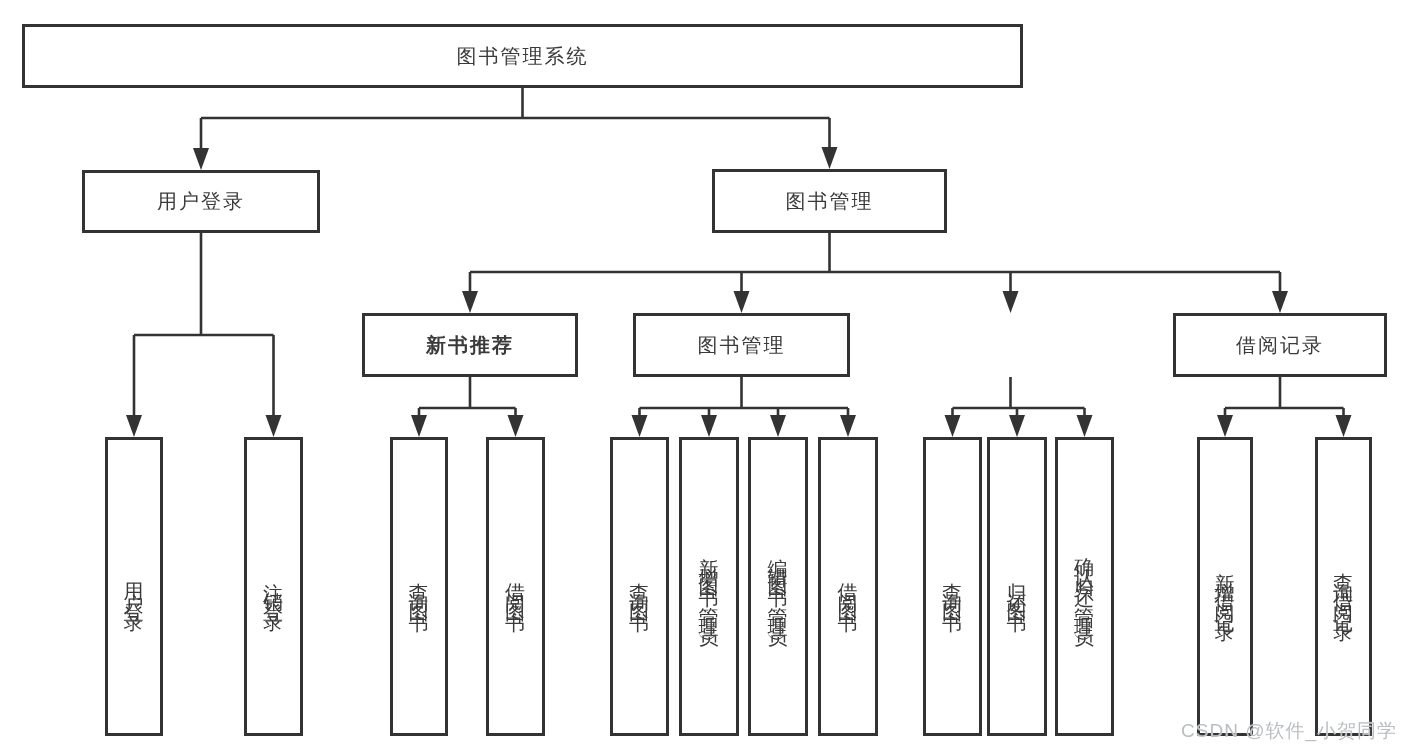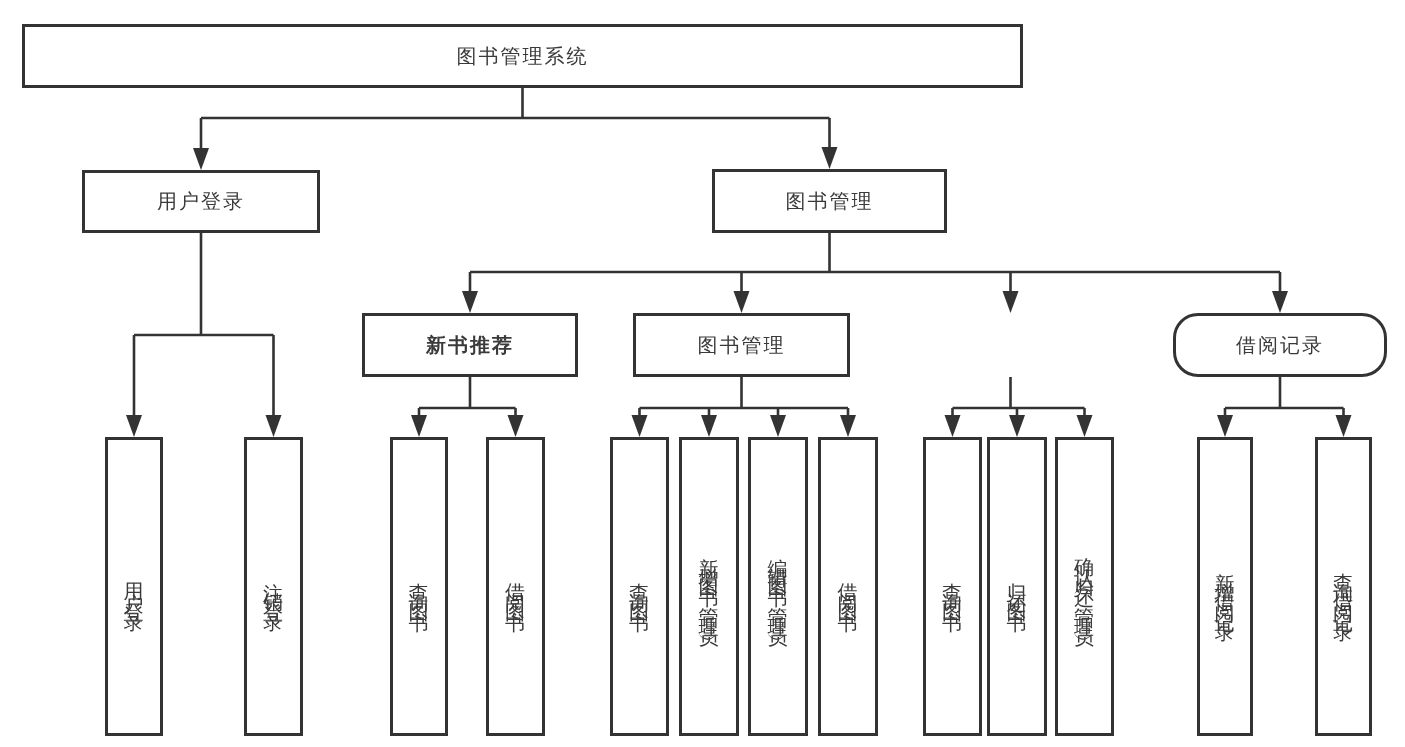--- a/index.html
+++ b/index.html
@@ -104,21 +104,21 @@
     </g>
   </svg>
 
   <div class="node" style="left:22px; top:24px; width:1001px; height:64px;">图书管理系统</div>
 
   <div class="node" style="left:82px; top:170px; width:238px; height:63px;">用户登录</div>
   <div class="node" style="left:712px; top:169px; width:235px; height:64px;">图书管理</div>
 
   <div class="node" style="left:362px; top:313px; width:216px; height:64px;font-weight:bold;">新书推荐</div>
   <div class="node" style="left:633px; top:313px; width:217px; height:64px;">图书管理</div>
-  <div class="node" style="left:1173px; top:313px; width:214px; height:64px;border-radius:25px;">借阅记录</div>
+  <div class="node" style="left:1173px; top:313px; width:214px; height:64px;">借阅记录</div>
 
   <div class="leaf" style="left:105px; top:437px; width:58px; height:299px;">
     <span>用户登录</span>
   </div>
   <div class="leaf" style="left:244px; top:437px; width:59px; height:299px;">
     <span>注销登录</span>
   </div>
 
   <div class="leaf" style="left:390px; top:437px; width:58px; height:299px;">
     <span>查询图书</span>
@@ -150,14 +150,15 @@
     <span>确认归还（管理员）</span>
   </div>
 
   <div class="leaf" style="left:1197px; top:437px; width:56px; height:299px;">
     <span>新增借阅记录</span>
   </div>
   <div class="leaf" style="left:1315px; top:437px; width:57px; height:299px;">
     <span>查询借阅记录</span>
   </div>
 
+  <div class="watermark">CSDN @软件_小贺同学</div>
 
 </div>
 
 </body></html>

